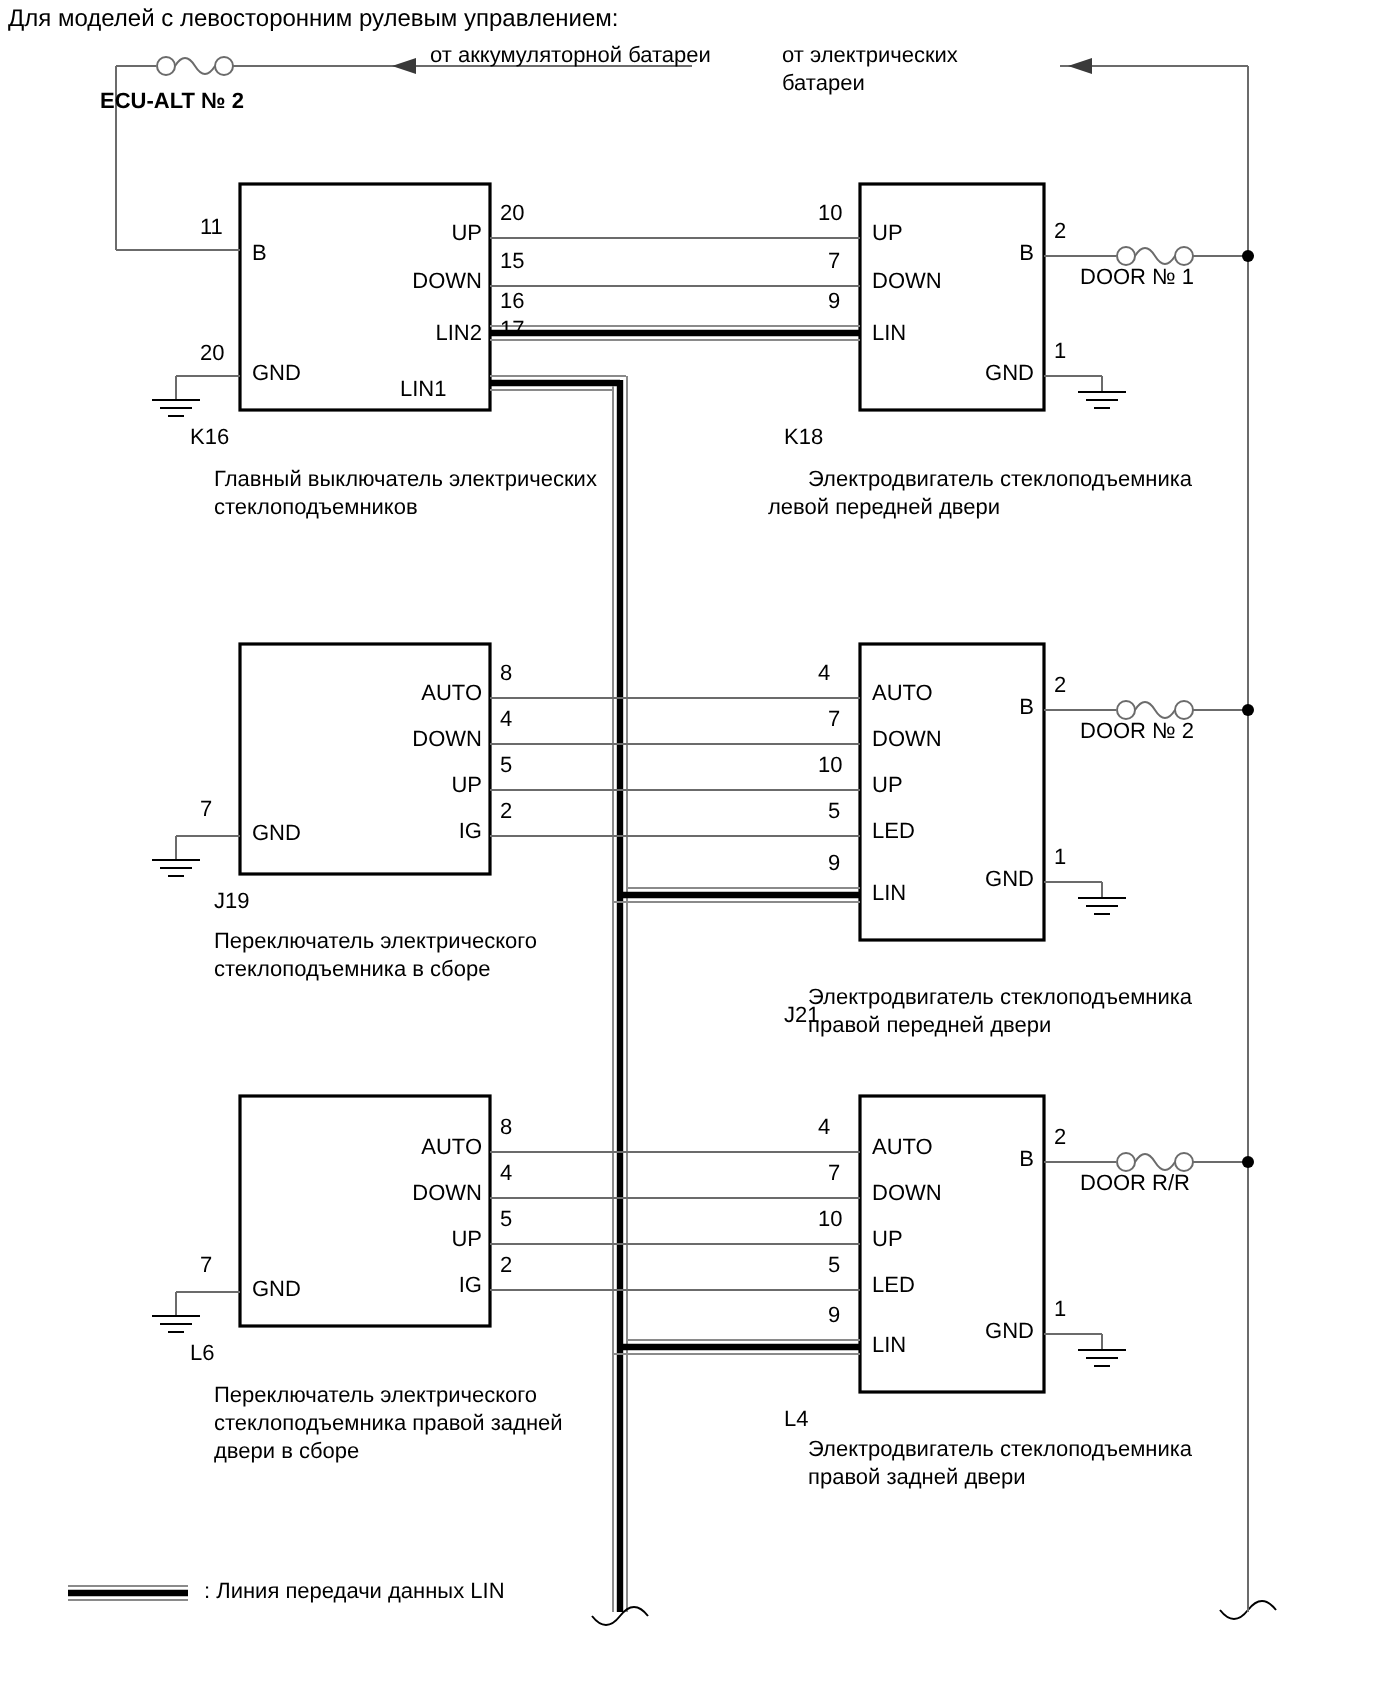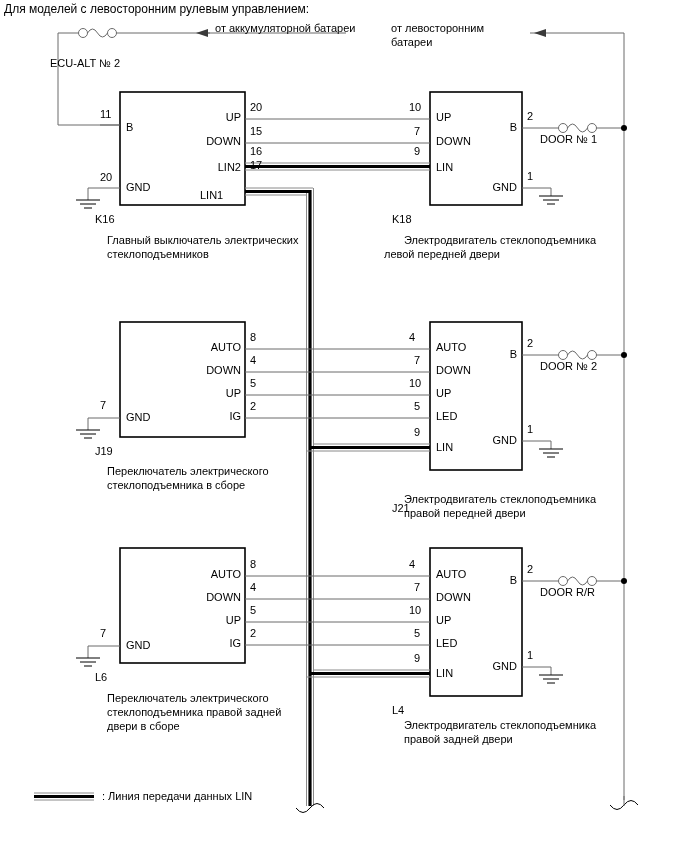--- a/index.html
+++ b/index.html
@@ -187,23 +187,23 @@
 
   <g>
     <line class="linout" x1="34" y1="793" x2="94" y2="793"></line>
     <line class="linin" x1="34" y1="796.5" x2="94" y2="796.5"></line>
     <line class="linout" x1="34" y1="800" x2="94" y2="800"></line>
   </g>
 </svg>
 
 <div class="txt title" style="left:4px;top:3px;">Для моделей с левосторонним рулевым управлением:</div>
 
-<div class="txt lbl" style="left:50px;top:57px;">ECU-ALT № 2</div>
+<div class="txt lbl" style="left:50px;top:45px;font-weight:bold;">ECU-ALT № 2</div>
 <div class="txt lbl" style="left:215px;top:22px;">от аккумуляторной батареи</div>
-<div class="txt lbl" style="left:391px;top:22px;">от левосторонним</div>
+<div class="txt lbl" style="left:391px;top:22px;">от электрических</div>
 <div class="txt lbl" style="left:391px;top:36px;">батареи</div>
 
 <div class="txt pin" style="left:100px;top:108px;">11</div>
 <div class="txt lbl" style="left:126px;top:121px;">B</div>
 <div class="txt pin" style="left:100px;top:171px;">20</div>
 <div class="txt lbl" style="left:126px;top:181px;">GND</div>
 
 <div class="txt pin" style="left:250px;top:101px;">20</div>
 <div class="txt lbl" style="left:215px;top:111px;text-align:right;width:26px;">UP</div>
 <div class="txt pin" style="left:250px;top:125px;">15</div>
@@ -239,21 +239,21 @@
 
 <div class="txt pin" style="left:250px;top:331px;">8</div>
 <div class="txt lbl" style="left:197px;top:341px;text-align:right;width:44px;">AUTO</div>
 <div class="txt pin" style="left:250px;top:354px;">4</div>
 <div class="txt lbl" style="left:194px;top:364px;text-align:right;width:47px;">DOWN</div>
 <div class="txt pin" style="left:250px;top:377px;">5</div>
 <div class="txt lbl" style="left:215px;top:387px;text-align:right;width:26px;">UP</div>
 <div class="txt pin" style="left:250px;top:400px;">2</div>
 <div class="txt lbl" style="left:219px;top:410px;text-align:right;width:22px;">IG</div>
 
-<div class="txt code" style="left:95px;top:445px;">J19</div>
+<div class="txt code" style="left:107px;top:445px;">J19</div>
 <div class="txt desc" style="left:95px;top:464px;">Переключатель электрического</div>
 <div class="txt desc" style="left:95px;top:478px;">стеклоподъемника в сборе</div>
 
 <div class="txt pin" style="left:409px;top:331px;">4</div>
 <div class="txt lbl" style="left:436px;top:341px;">AUTO</div>
 <div class="txt pin" style="left:414px;top:354px;">7</div>
 <div class="txt lbl" style="left:436px;top:364px;">DOWN</div>
 <div class="txt pin" style="left:409px;top:377px;">10</div>
 <div class="txt lbl" style="left:436px;top:387px;">UP</div>
 <div class="txt pin" style="left:414px;top:400px;">5</div>

